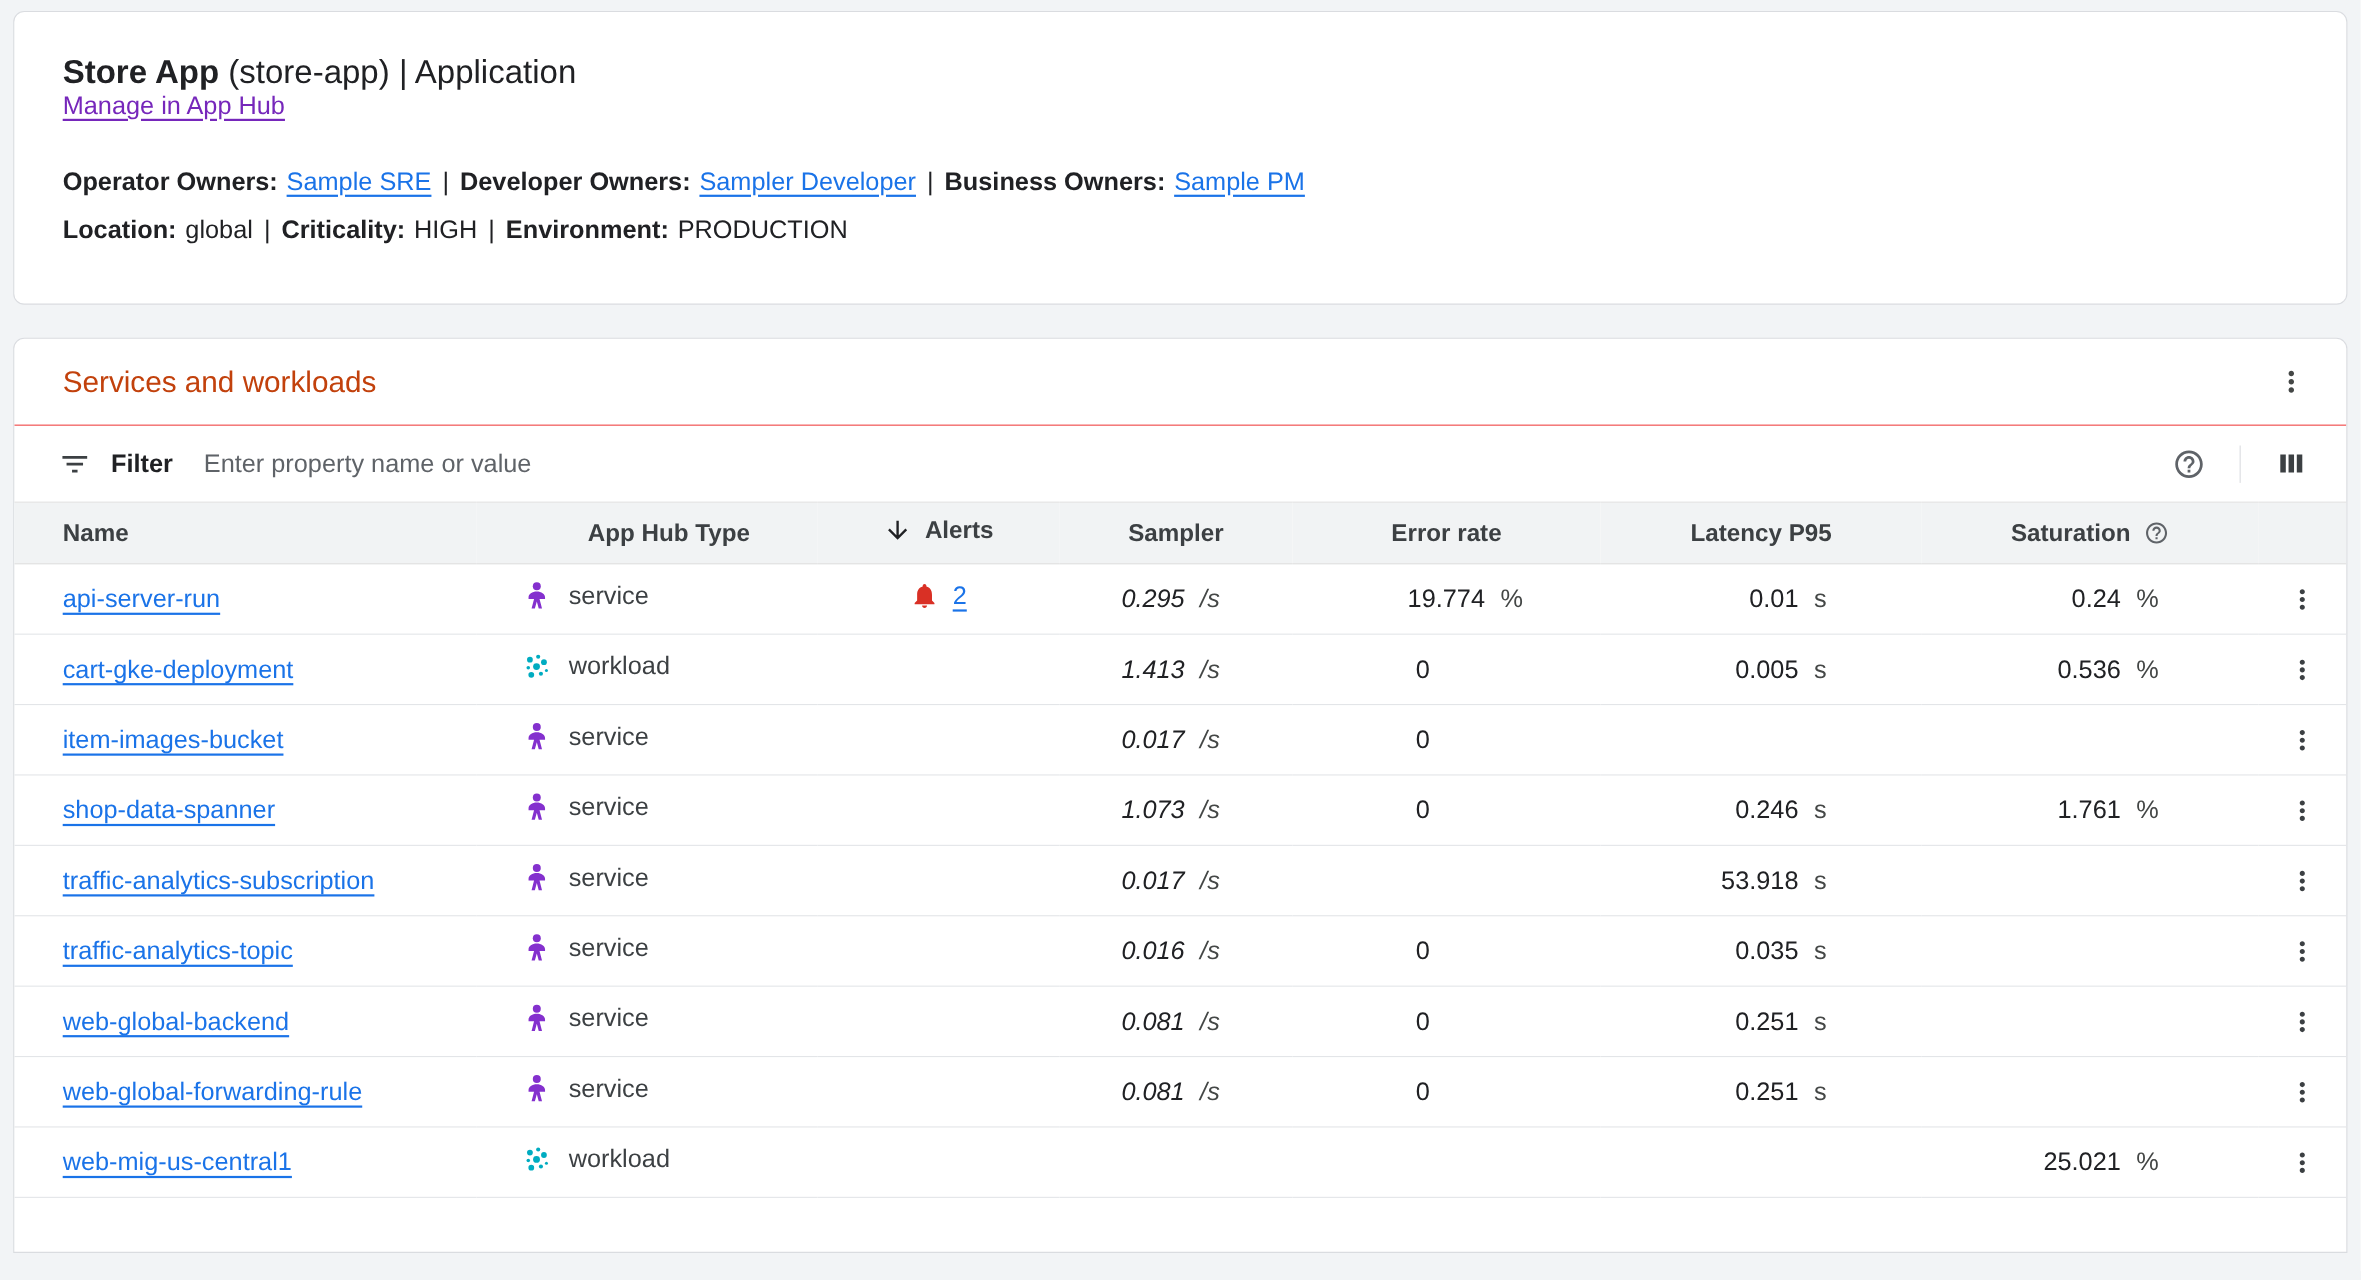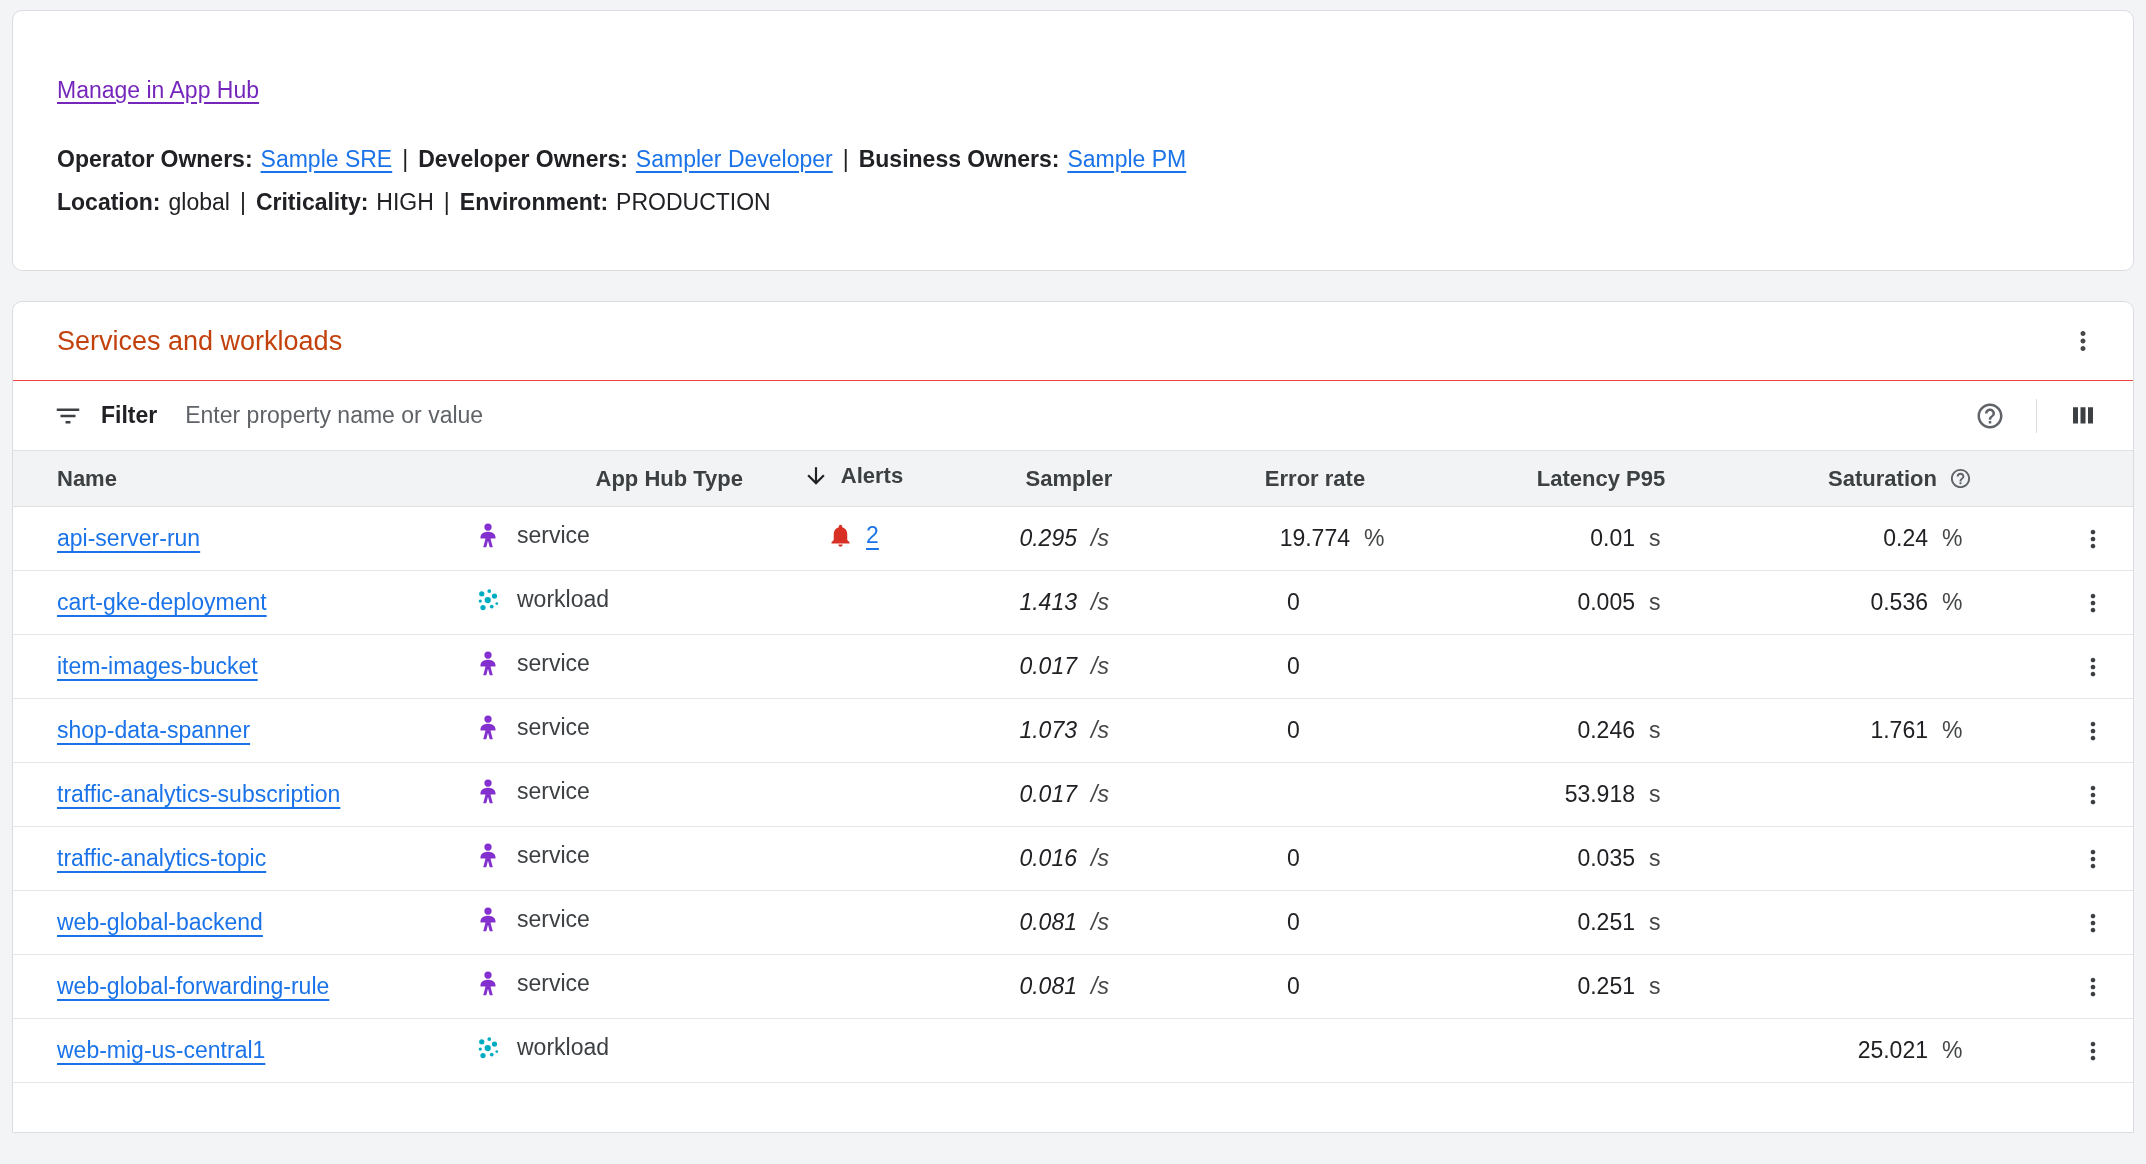--- a/index.html
+++ b/index.html
@@ -13,21 +13,21 @@
   .card {
     background: #ffffff;
     border: 1px solid #dadce0;
     border-radius: 10px;
   }
   
   .card-app { margin: 10px 12px 30px; padding: 38px 44px 46px; }
   .app-title { font-size: 30px; font-weight: 400; color: #202124; }
   .app-title .bold { font-weight: 700; }
   .manage-link {
-    display: inline-block; margin-top: 28px;
+    display: inline-block; 
     color: #7627bb; font-size: 23px;
     text-decoration: underline; text-underline-offset: 4px; cursor: pointer;
   }
   .meta { margin-top: 34px; font-size: 23px; line-height: 43px; color: #202124; }
   .meta .lbl { font-weight: 700; margin-right: 8px; }
   .meta .sep { margin: 0 10px; }
   .meta a { color: #1a73e8; text-decoration: underline; text-underline-offset: 4px; cursor: pointer; }
 
   
   .card-services { margin: 0 12px; height: 832px; border-radius: 10px 10px 0 0; overflow: hidden; }
@@ -55,21 +55,21 @@
   .vdivider { width: 1px; height: 34px; background: #dadce0; margin: 0 4px; }
 
   
   table { width: 100%; border-collapse: collapse; table-layout: fixed; }
   thead tr {
     background: #f1f3f4; height: 56px;
     border-top: 1px solid #e0e0e0; border-bottom: 1px solid #e0e0e0;
   }
   th { font-size: 22px; font-weight: 700; color: #3c4043; vertical-align: middle; }
   .h-name { text-align: left; padding-left: 44px; }
-  .h-type { text-align: right; padding-left: 40px; }
+  .h-type { text-align: center; padding-left: 40px; }
   .h-alerts, .h-traffic, .h-error, .h-latency, .h-saturation { text-align: center; }
   .th-inline { display: inline-flex; align-items: center; gap: 12px; }
   tbody tr { height: 64px; border-bottom: 1px solid #e3e5e8; }
   td { vertical-align: middle; font-size: 23px; color: #202124; }
   .cell-name { padding-left: 44px; }
   .name-link {
     color: #1a73e8; text-decoration: underline;
     text-underline-offset: 5px; text-decoration-thickness: 1.5px; cursor: pointer;
   }
   .cell-type { padding-left: 40px; }
@@ -88,20 +88,21 @@
   .m-traffic { padding-right: 36px; font-style: italic; }
   .m-error { padding-right: 43px; }
   .m-latency { padding-right: 50px; }
   .m-saturation { padding-right: 63px; }
   .cell-menu { text-align: center; }
 </style>
 </head>
 <body>
 
 <section class="card card-app">
+  <h1 class="app-title"><span class="bold">Store App</span><span> (store-app) | Application</span></h1>
   <a class="manage-link" href="#">Manage in App Hub</a>
   <div class="meta">
     <div>
       <span class="lbl">Operator Owners:</span><a href="#">Sample SRE</a><span class="sep">|</span><span class="lbl">Developer Owners:</span><a href="#">Sampler Developer</a><span class="sep">|</span><span class="lbl">Business Owners:</span><a href="#">Sample PM</a>
     </div>
     <div>
       <span class="lbl">Location:</span><span>global</span><span class="sep">|</span><span class="lbl">Criticality:</span><span>HIGH</span><span class="sep">|</span><span class="lbl">Environment:</span><span>PRODUCTION</span>
     </div>
   </div>
 </section>

